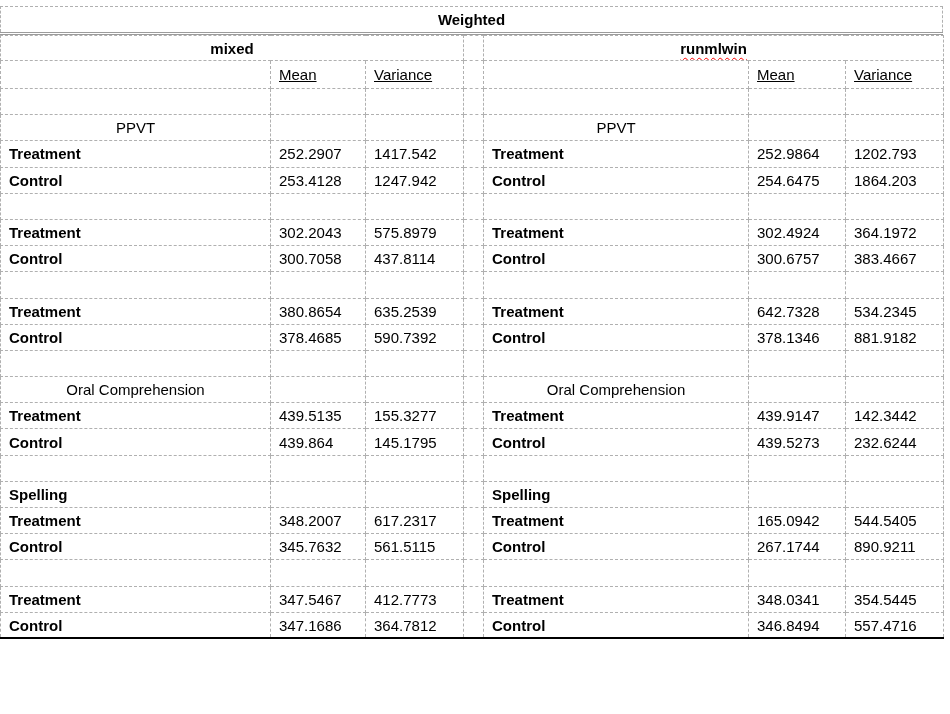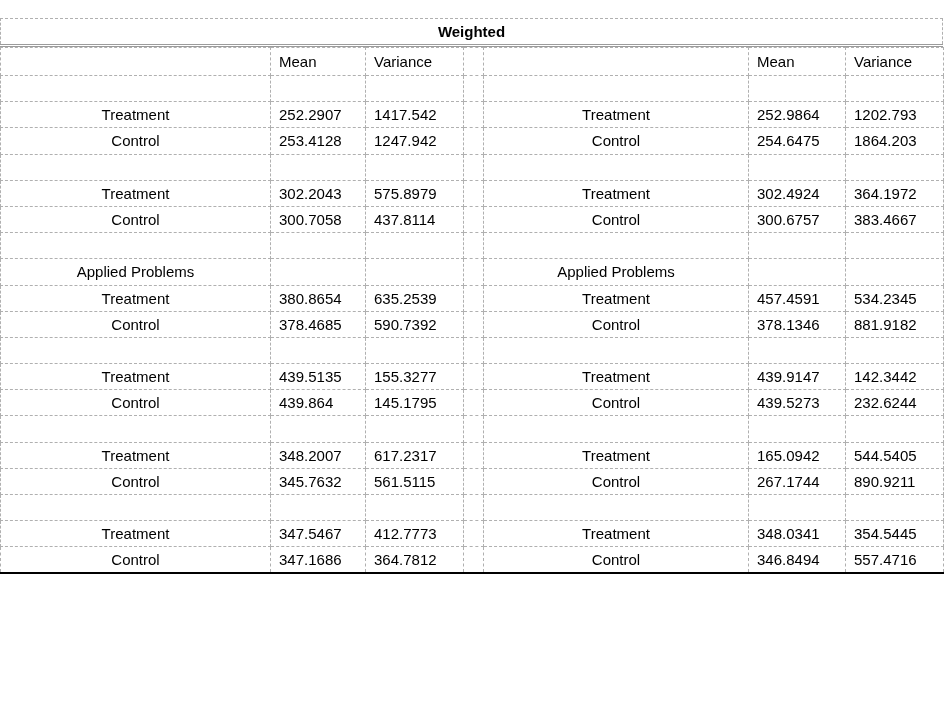--- a/index.html
+++ b/index.html
@@ -5,21 +5,21 @@
   * { box-sizing: border-box; }
   html, body {
     margin: 0; padding: 0;
     width: 950px; height: 714px;
     background: #ffffff;
     font-family: "Liberation Sans", sans-serif;
     font-size: 15px;
     color: #000;
     overflow: hidden;
   }
-  .doc { padding-top: 18px; }
+  .doc { padding-top: 6px; }
 
   
   .title-row {
     width: 943px;
     height: 26px;
     border-top: 1px dashed #b0b0b0;
     border-left: 1px dashed #b0b0b0;
     border-right: 1px dashed #b0b0b0;
     font-weight: bold;
     text-align: center;
@@ -45,24 +45,24 @@
     white-space: nowrap;
     overflow: hidden;
     vertical-align: middle;
   }
   tr.panel-row td { height: 25px; }
   td.panel-name {
     font-weight: bold;
     text-align: center;
     border-bottom: 2px solid #000;
   }
-  tr.subheader td { height: 28px; }
+  tr.subheader td { height: 28px; text-decoration: underline; }
   .num { }
   .align-center { text-align: center; }
-  .align-left { text-align: center; }
+  .align-left { text-align: left; font-weight: bold; }
   .bottom-black { border-bottom: 2px solid #000 !important; }
   .squiggle {
     text-decoration: underline;
     text-decoration-style: wavy;
     text-decoration-color: #ff0000;
     text-decoration-thickness: 1px;
     text-underline-offset: 3px;
   }
 </style>
 </head>
@@ -77,20 +77,29 @@
     <colgroup>
       <col style="width:270px">
         <col style="width:95px">
         <col style="width:98px">
       <col style="width:20px">
       <col style="width:265px">
         <col style="width:97px">
         <col style="width:98px">
     </colgroup>
     <tbody>
+      <tr class="panel-row">
+        <td class="panel-name" colspan="3">
+          <span>mixed</span>
+        </td>
+        <td></td>
+        <td class="panel-name" colspan="3">
+          <span class="squiggle">runmlwin</span>
+        </td>
+      </tr>
       <tr class="subheader">
         <td></td>
         <td>Mean</td>
         <td>Variance</td>
         <td></td>
         <td></td>
         <td>Mean</td>
         <td>Variance</td>
       </tr>
     </tbody>
@@ -98,20 +107,29 @@
         <tr>
           <td></td>
           <td></td>
           <td></td>
           <td></td>
           <td></td>
           <td></td>
           <td></td>
         </tr>
         <tr>
+          <td class="align-center">PPVT</td>
+          <td></td>
+          <td></td>
+          <td></td>
+          <td class="align-center">PPVT</td>
+          <td></td>
+          <td></td>
+        </tr>
+        <tr>
           <td class="align-left">Treatment</td>
           <td class="num">252.2907</td>
           <td class="num">1417.542</td>
           <td></td>
           <td class="align-left">Treatment</td>
           <td class="num">252.9864</td>
           <td class="num">1202.793</td>
         </tr>
         <tr>
           <td class="align-left">Control</td>
@@ -152,35 +170,26 @@
         <tr>
           <td></td>
           <td></td>
           <td></td>
           <td></td>
           <td></td>
           <td></td>
           <td></td>
         </tr>
         <tr>
-          <td class="align-center">Applied Problems</td>
-          <td></td>
-          <td></td>
-          <td></td>
-          <td class="align-center">Applied Problems</td>
-          <td></td>
-          <td></td>
-        </tr>
-        <tr>
           <td class="align-left">Treatment</td>
           <td class="num">380.8654</td>
           <td class="num">635.2539</td>
           <td></td>
           <td class="align-left">Treatment</td>
-          <td class="num">457.4591</td>
+          <td class="num">642.7328</td>
           <td class="num">534.2345</td>
         </tr>
         <tr>
           <td class="align-left">Control</td>
           <td class="num">378.4685</td>
           <td class="num">590.7392</td>
           <td></td>
           <td class="align-left">Control</td>
           <td class="num">378.1346</td>
           <td class="num">881.9182</td>
@@ -188,20 +197,29 @@
         <tr>
           <td></td>
           <td></td>
           <td></td>
           <td></td>
           <td></td>
           <td></td>
           <td></td>
         </tr>
         <tr>
+          <td class="align-center">Oral Comprehension</td>
+          <td></td>
+          <td></td>
+          <td></td>
+          <td class="align-center">Oral Comprehension</td>
+          <td></td>
+          <td></td>
+        </tr>
+        <tr>
           <td class="align-left">Treatment</td>
           <td class="num">439.5135</td>
           <td class="num">155.3277</td>
           <td></td>
           <td class="align-left">Treatment</td>
           <td class="num">439.9147</td>
           <td class="num">142.3442</td>
         </tr>
         <tr>
           <td class="align-left">Control</td>
@@ -211,20 +229,29 @@
           <td class="align-left">Control</td>
           <td class="num">439.5273</td>
           <td class="num">232.6244</td>
         </tr>
         <tr>
           <td></td>
           <td></td>
           <td></td>
           <td></td>
           <td></td>
+          <td></td>
+          <td></td>
+        </tr>
+        <tr>
+          <td class="align-left">Spelling</td>
+          <td></td>
+          <td></td>
+          <td></td>
+          <td class="align-left">Spelling</td>
           <td></td>
           <td></td>
         </tr>
         <tr>
           <td class="align-left">Treatment</td>
           <td class="num">348.2007</td>
           <td class="num">617.2317</td>
           <td></td>
           <td class="align-left">Treatment</td>
           <td class="num">165.0942</td>

